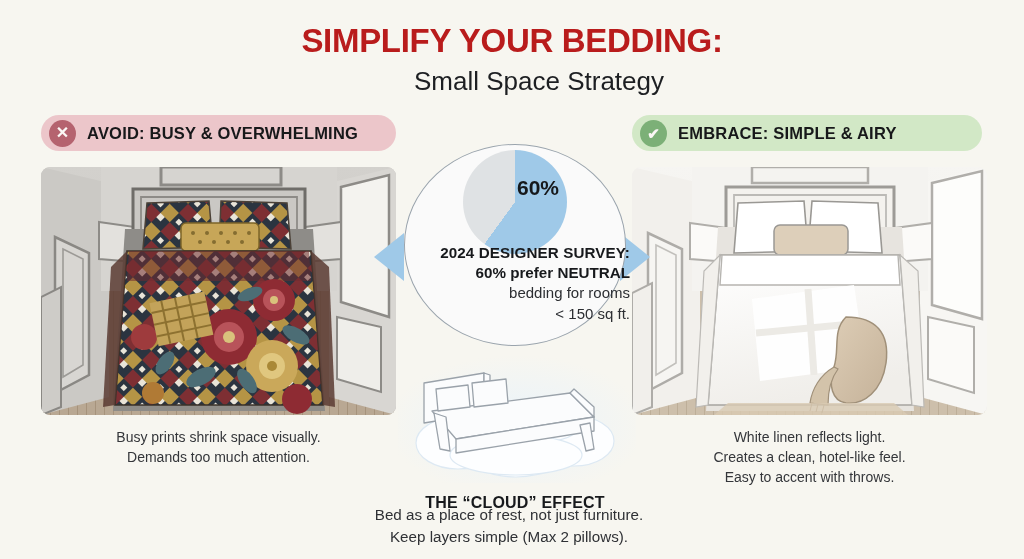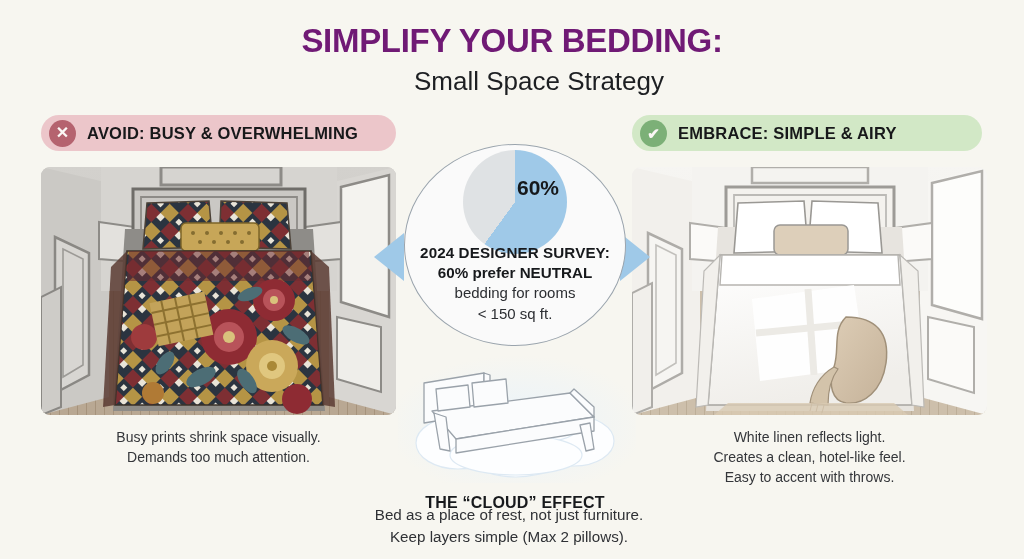--- a/index.html
+++ b/index.html
@@ -20,21 +20,21 @@
   }
 
   
   #title-main {
     position: absolute;
     top: 22px; left: 0; width: 1024px;
     text-align: center;
     font-size: 33px;
     font-weight: 800;
     letter-spacing: -0.3px;
-    color: #701a75;
+    color: #b91c1c;
   }
   #title-sub {
     position: absolute;
     top: 66px; left: 0; width: 1024px;
     text-align: center;
     font-size: 26px;
     font-weight: 400;
     color: #1d1f22;
     margin-left: 27px;
   }
@@ -145,21 +145,21 @@
     font-size: 21px;
     font-weight: 800;
     color: #16181b;
   }
 
   
   #survey {
     position: absolute;
     left: 400px; top: 243px;
     width: 230px;
-    text-align: center;
+    text-align: right;
   }
   #survey .s1 {
     font-size: 15.2px; font-weight: 800; color: #17191c;
     letter-spacing: 0.1px; line-height: 1.33;
   }
   #survey .s2 {
     font-size: 15.2px; font-weight: 800; color: #17191c;
     line-height: 1.33;
   }
   #survey .s3, #survey .s4 {

